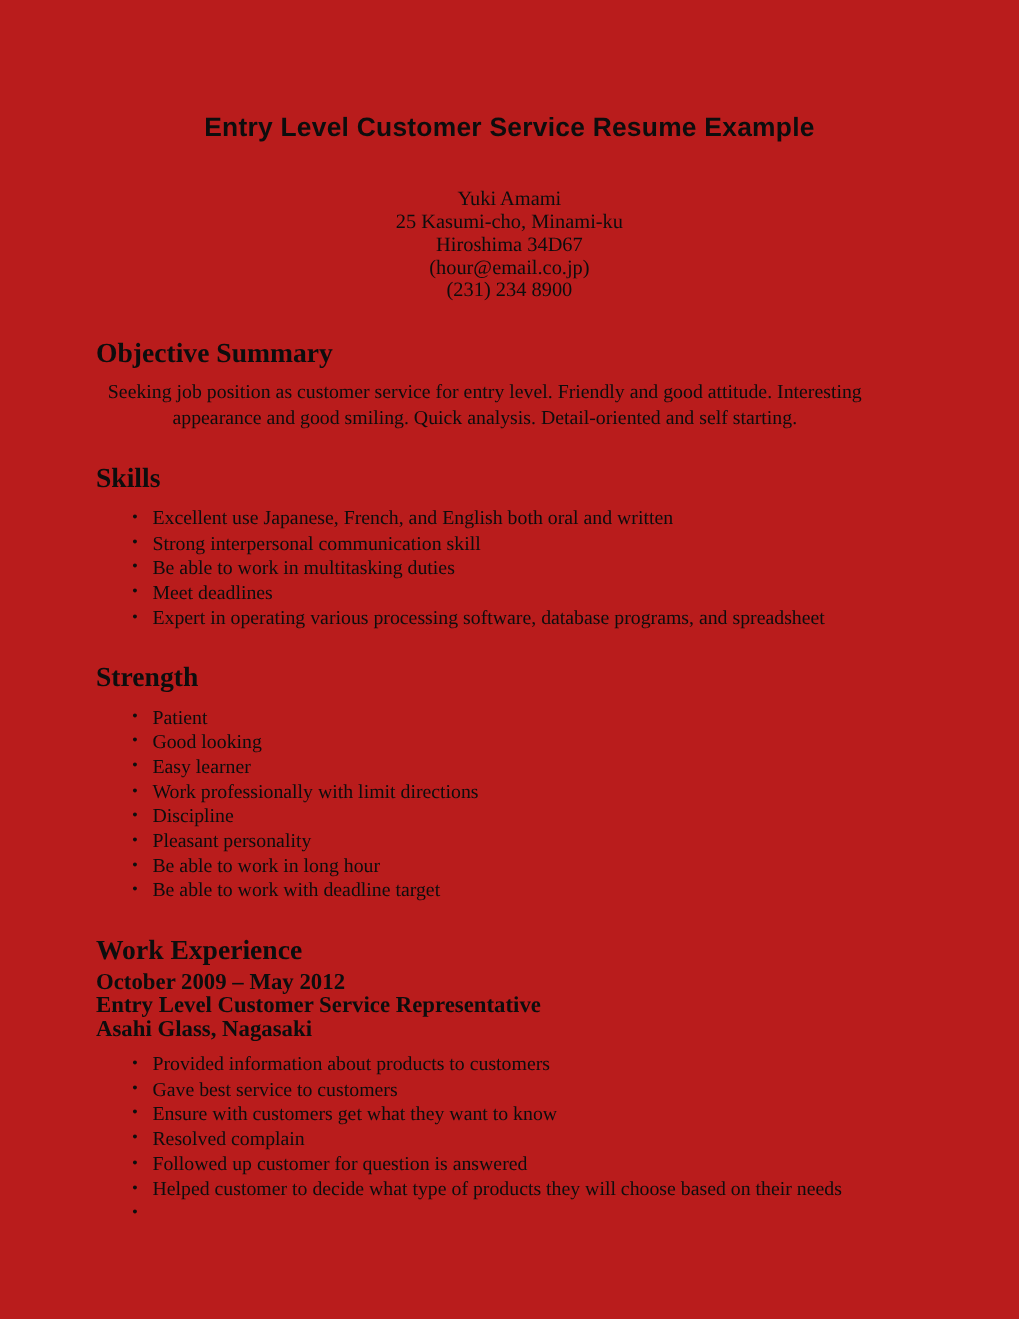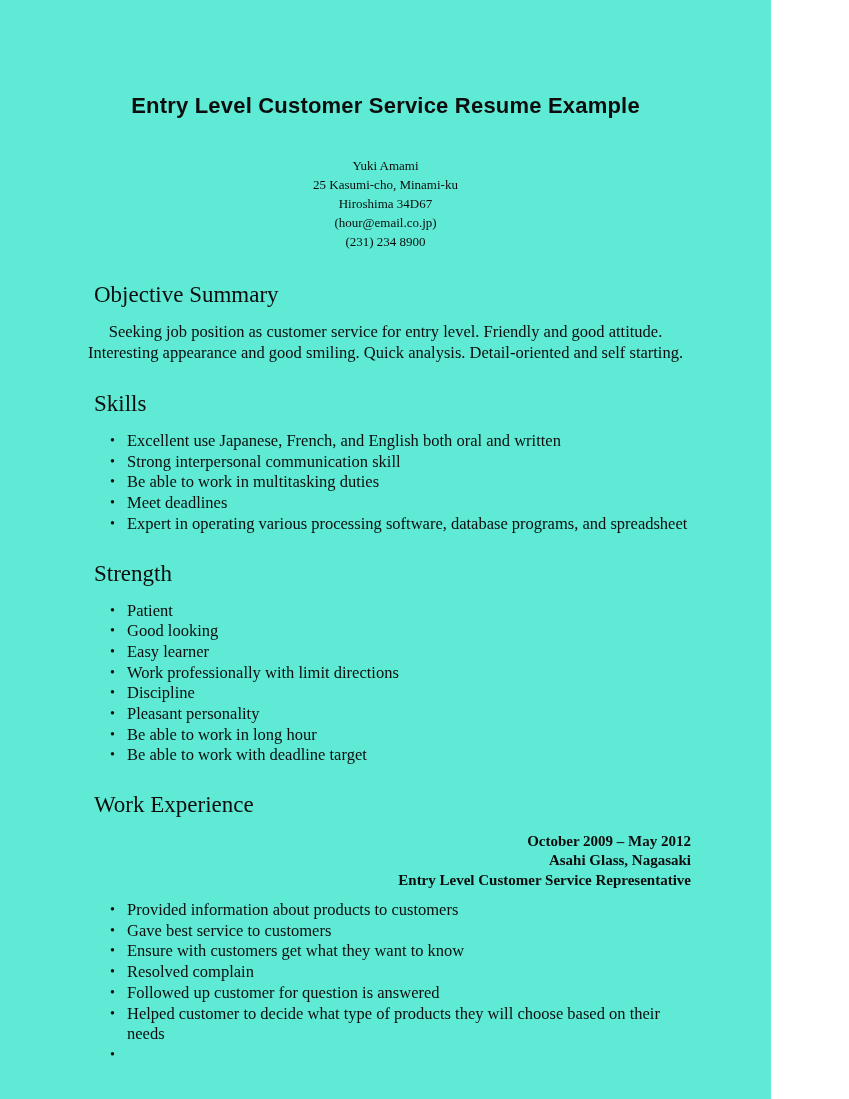--- a/index.html
+++ b/index.html
@@ -2,48 +2,48 @@
 <html><head>
 <meta charset="utf-8">
 <style>
   html, body {
     margin: 0;
     padding: 0;
     background: #ffffff;
   }
   .page {
     position: relative;
-    width: 771px;
+    width: 849px;
     height: 1099px;
     box-sizing: border-box;
-    background: #5eead4;
+    background: #b91c1c;
     padding: 94px 80px 0 80px;
     color: #0d0d0d;
     overflow: hidden;
     font-family: "Liberation Serif", "DejaVu Serif", serif;
   }
   .doc-title {
     margin: 0;
     font-family: "Liberation Sans", "DejaVu Sans", sans-serif;
     font-weight: bold;
     font-size: 22px;
     line-height: 24px;
     text-align: center;
     letter-spacing: 0.2px;
   }
   .contact-block {
     margin-top: 38px;
     text-align: center;
-    font-size: 13px;
+    font-size: 17px;
     line-height: 19px;
   }
   .section-heading {
-    margin: 14px;
+    margin: 0;
     font-family: "Liberation Serif", "DejaVu Serif", serif;
-    font-weight: normal;
+    font-weight: bold;
     font-size: 23px;
     line-height: 27px;
   }
   .heading-objective   { margin-top: 30px; }
   .heading-skills      { margin-top: 27px; }
   .heading-strength    { margin-top: 25px; }
   .heading-work        { margin-top: 25px; }
   .body-paragraph {
     margin: 9px 0 0 0;
     max-width: 648px;
@@ -63,25 +63,24 @@
     padding-left: 47px;
     max-width: 642px;
   }
   ul.bullet-list .bullet {
     position: absolute;
     left: 30px;
     top: 0;
     font-size: 14px;
   }
   .job-meta {
-    margin-top: 14px;
+    margin-top: 4px;
     font-weight: bold;
-    font-size: 15px;
+    font-size: 19px;
     line-height: 19.3px;
-    text-align: right;
   }
   .work-bullets {
     margin-top: 11px;
   }
 </style>
 </head>
 <body>
 
 <div class="page">
 
@@ -167,22 +166,22 @@
 
       <li>
         <span class="bullet">•</span>
         <span>Be able to work with deadline target</span>
       </li>
     </ul>
 
   <h2 class="section-heading heading-work">Work Experience</h2>
   <div class="job-meta">
     <div>October 2009 – May 2012</div>
+    <div>Entry Level Customer Service Representative</div>
     <div>Asahi Glass, Nagasaki</div>
-    <div>Entry Level Customer Service Representative</div>
   </div>
   <ul class="bullet-list work-bullets">
 
       <li>
         <span class="bullet">•</span>
         <span>Provided information about products to customers</span>
       </li>
 
       <li>
         <span class="bullet">•</span>

